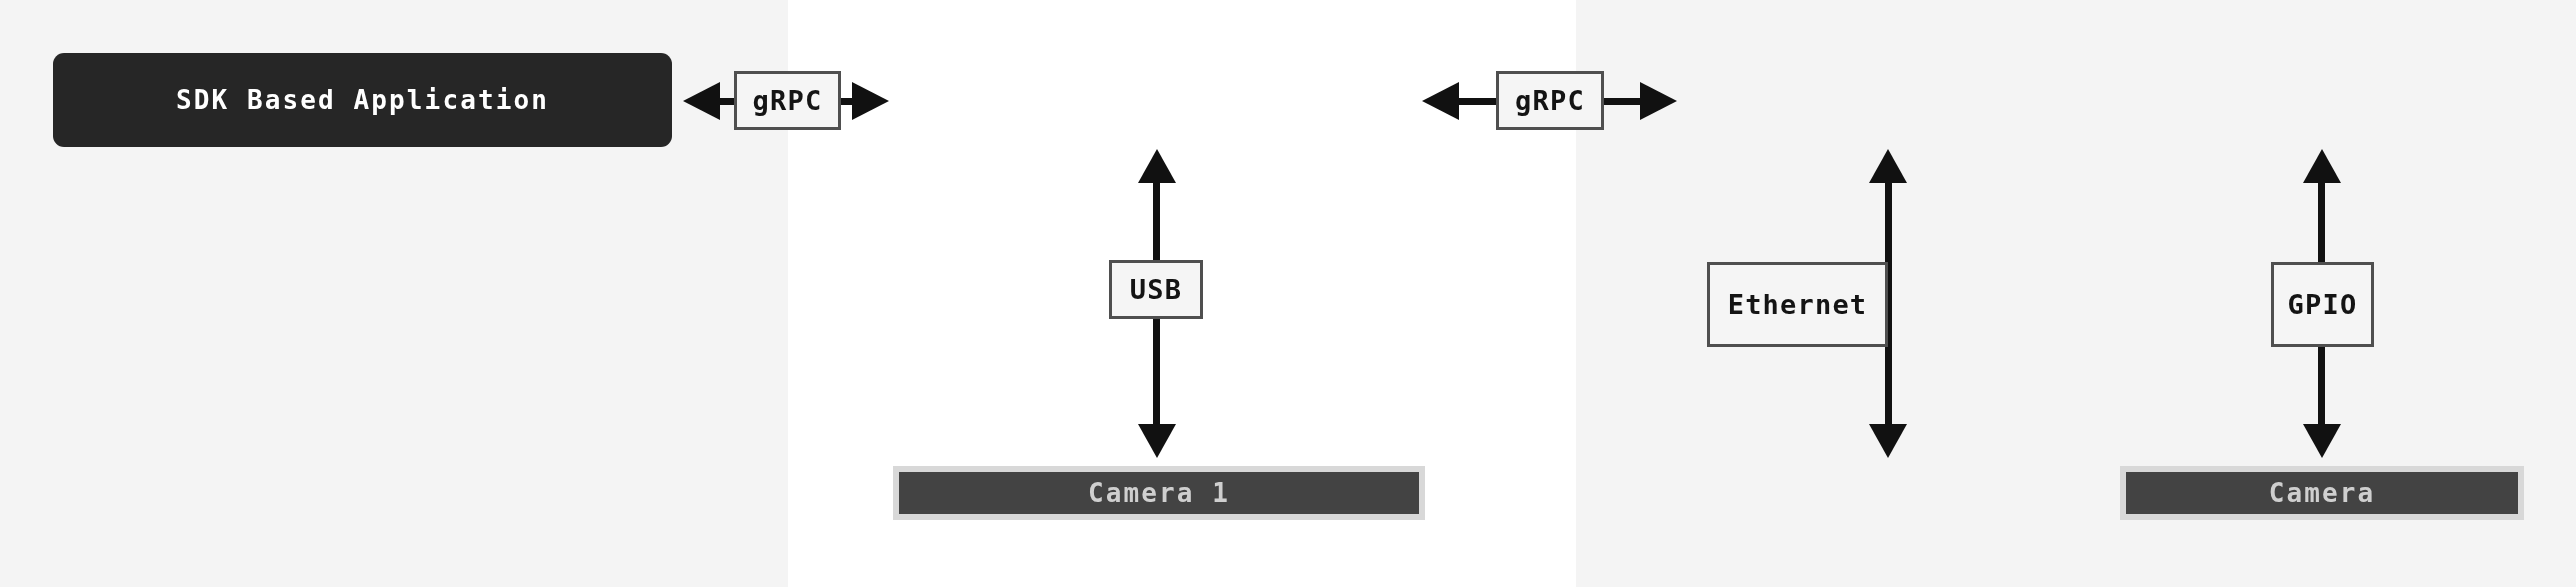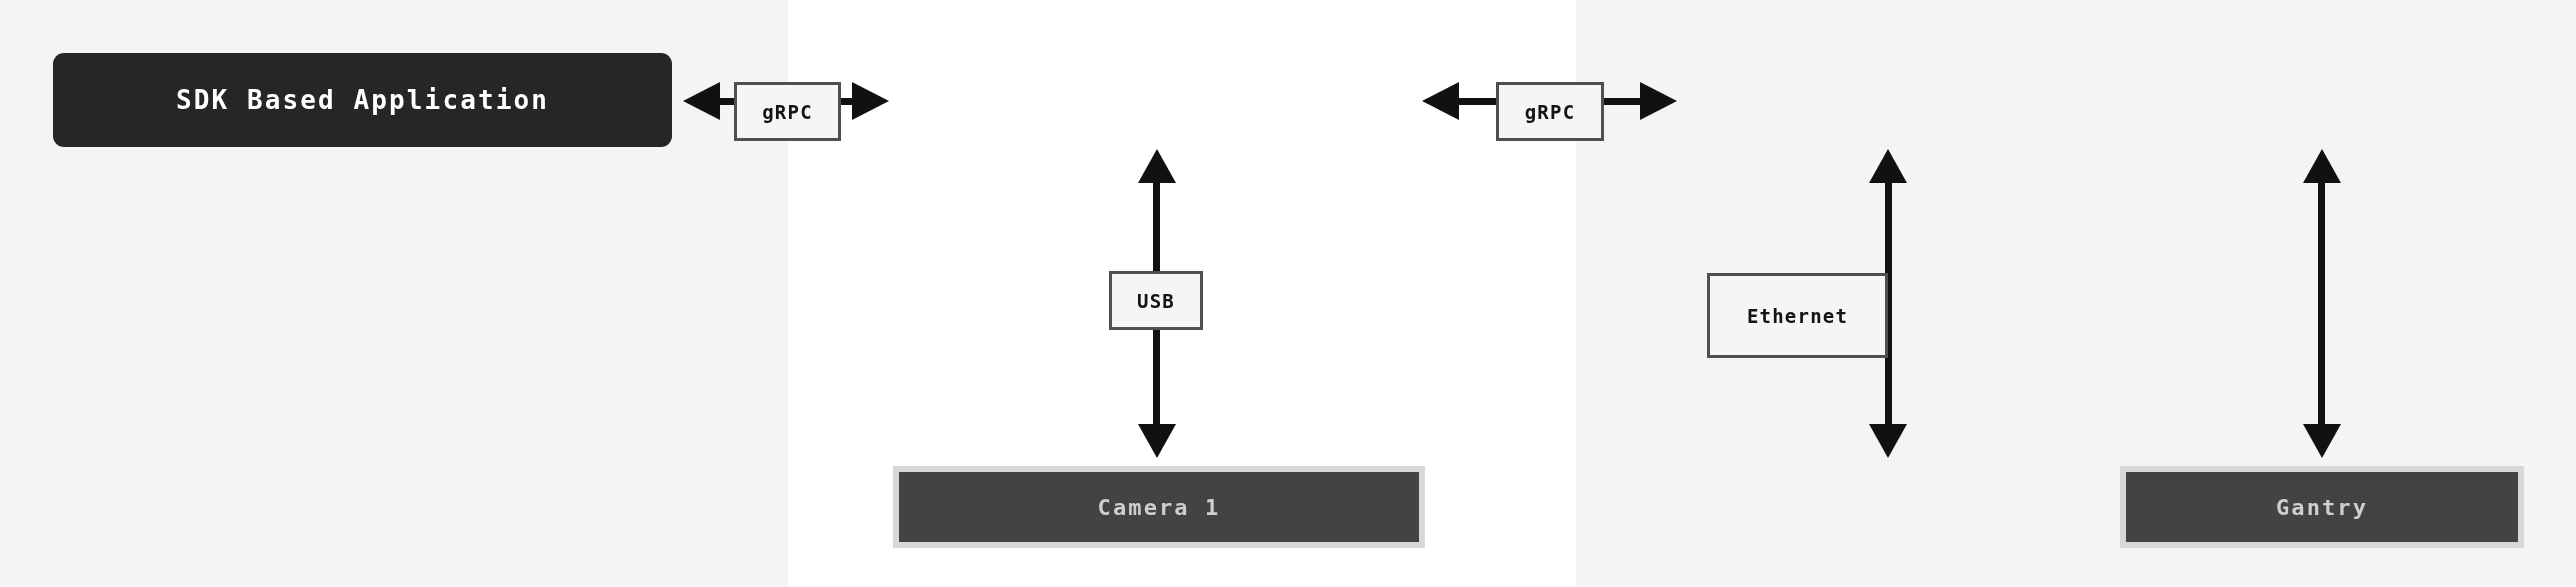--- a/index.html
+++ b/index.html
@@ -17,36 +17,36 @@
     position:absolute;top:53px;height:94px;
     background:var(--node-fill,#262626);color:var(--node-text,#ffffff);
     display:flex;align-items:center;justify-content:center;
     font-size:26px;letter-spacing:2.1px;white-space:nowrap;
   }
   #sdk{left:53px;width:619px;border-radius:11px;}
   #rdk1{left:895px;width:524px;}
   #rdk2{left:1680px;width:843px;}
 
   .device{
-    position:absolute;top:466px;height:82px;box-sizing:border-box;
+    position:absolute;top:466px;height:54px;box-sizing:border-box;
     border:6.6px solid var(--device-border,#d8d8d8);
     background:var(--device-fill,#434343);color:var(--device-text,#cfcfcf);
     display:flex;align-items:center;justify-content:center;
-    font-size:22px;letter-spacing:2.1px;white-space:nowrap;
+    font-size:26px;letter-spacing:2.1px;white-space:nowrap;
   }
   #camera{left:893px;width:532px;}
   #arm{left:1681px;width:415px;}
   #gantry{left:2120px;width:404px;}
 
   .label-box{
     position:absolute;box-sizing:border-box;
     border:3.3px solid var(--label-border,#4f4f4f);
     background:var(--label-fill,#f5f5f5);color:var(--label-text,#141414);
     display:flex;align-items:center;justify-content:center;
-    font-size:19px;letter-spacing:1.2px;white-space:nowrap;z-index:3;margin-top:11px;
+    font-size:27px;letter-spacing:1.2px;white-space:nowrap;z-index:3;
   }
   #grpc1{left:734px;top:71px;width:107px;height:59px;}
   #grpc2{left:1496px;top:71px;width:108px;height:59px;}
   #usb{left:1109px;top:260px;width:94px;height:59px;}
   #eth{left:1707px;top:262px;width:181px;height:85px;}
   #gpio{left:2271px;top:262px;width:103px;height:85px;}
 
   .line{position:absolute;background:var(--arrow,#111111);z-index:2;}
   #hline1{left:717px;top:98px;width:138px;height:6.6px;}
   #hline2{left:1456px;top:98px;width:187px;height:6.6px;}
@@ -90,17 +90,18 @@
   <div class="label-box" id="usb">USB</div>
 
   <div class="line" id="vline-eth"></div>
   <div class="ah up" id="ahu-eth"></div>
   <div class="ah down" id="ahd-eth"></div>
   <div class="label-box" id="eth">Ethernet</div>
 
   <div class="line" id="vline-gpio"></div>
   <div class="ah up" id="ahu-gpio"></div>
   <div class="ah down" id="ahd-gpio"></div>
+  <div class="label-box" id="gpio">GPIO</div>
 
   <div class="device" id="camera">Camera 1</div>
-  <div class="device" id="gantry">Gantry</div>
+  <div class="device" id="gantry">Camera</div>
 </div>
 
 
 </body></html>

